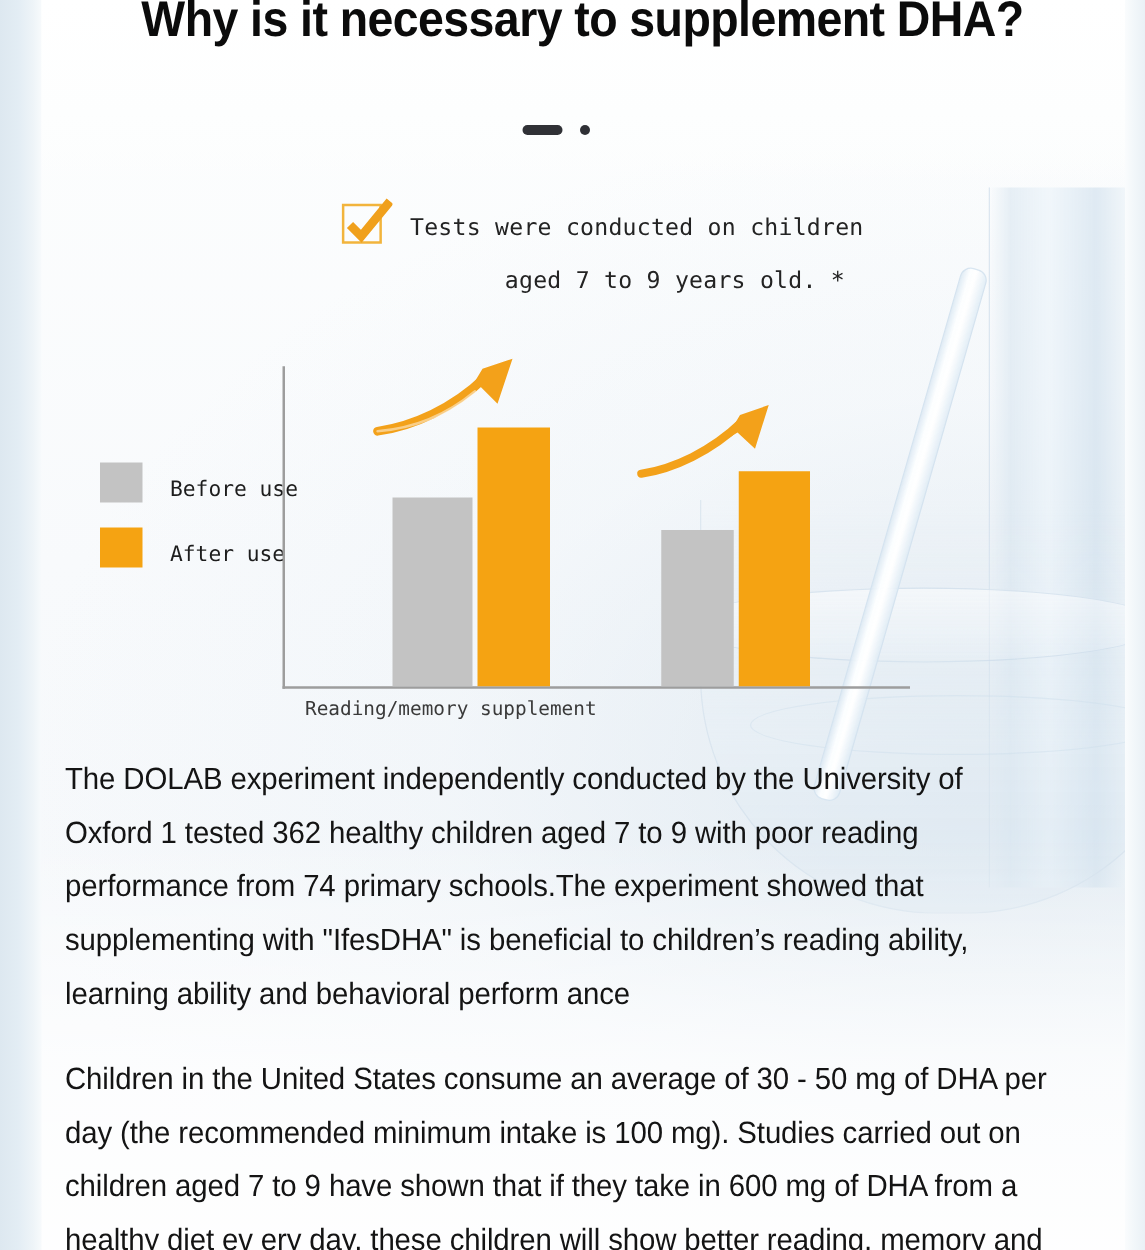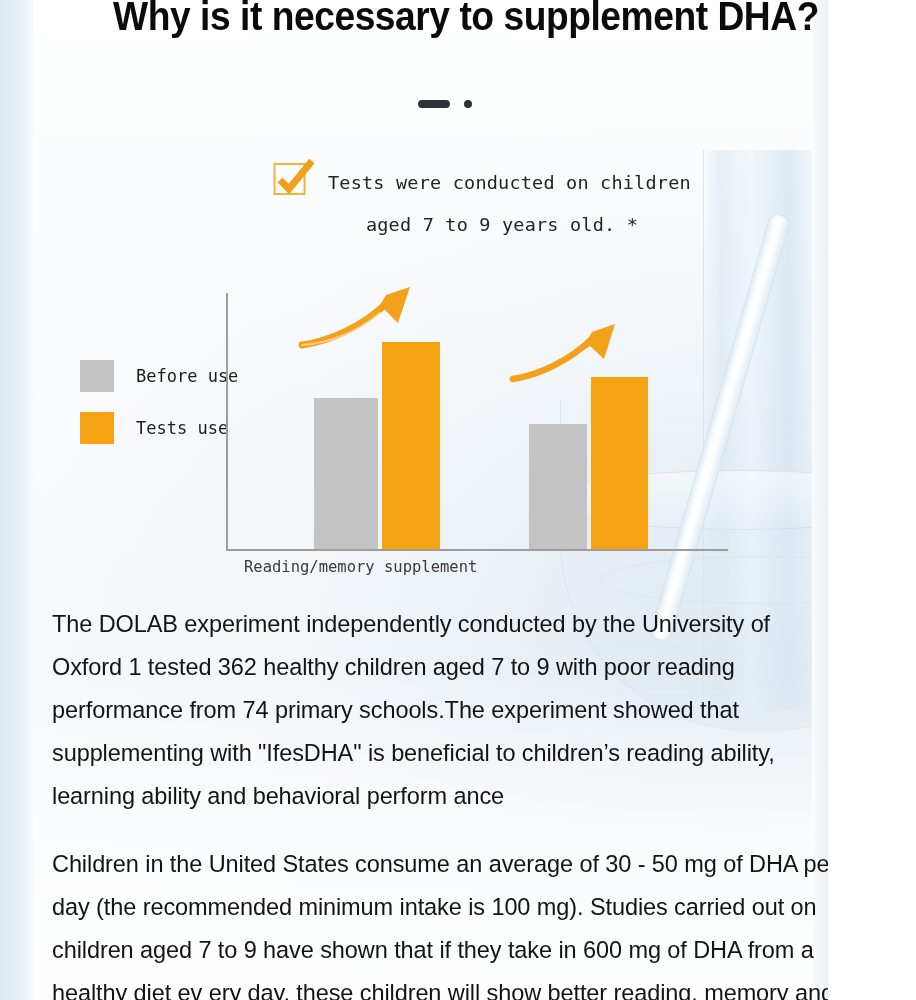--- a/index.html
+++ b/index.html
@@ -6,21 +6,21 @@
   html, body {
     margin: 0;
     padding: 0;
     background: #ffffff;
   }
   body {
     font-family: "Liberation Sans", sans-serif;
   }
   #page {
     position: relative;
-    width: 828px;
+    width: 916px;
     height: 1000px;
     overflow: hidden;
     background: #fbfcfd;
   }
 
   
   .bg-layer {
     position: absolute;
     inset: 0;
     pointer-events: none;
@@ -183,31 +183,31 @@
     left: 56px;
     top: 12px;
     width: 374px;
     font-family: "DejaVu Sans Mono", "Liberation Mono", monospace;
     font-size: 18.5px;
     line-height: 42px;
     color: #232323;
     letter-spacing: 0.2px;
   }
   .callout-line { display: block; }
-  .callout-line.l2 { text-align: center; padding-right: 26px; }
+  .callout-line.l2 { text-align: right; padding-right: 26px; }
 
   
   .legend {
     position: absolute;
     left: 80px;
     top: 350px;
   }
   .legend-row {
     display: flex;
-    align-items: center;
+    align-items: flex-end;
     height: 52px;
   }
   .legend-swatch {
     width: 34px;
     height: 32px;
     flex: none;
   }
   .legend-swatch.before { background: #c3c3c3; }
   .legend-swatch.after  { background: #f5a312; }
   .legend-label {
@@ -327,21 +327,21 @@
       </div>
     </div>
 
     <div class="legend">
       <div class="legend-row">
         <span class="legend-swatch before"></span>
         <span class="legend-label">Before use</span>
       </div>
       <div class="legend-row">
         <span class="legend-swatch after"></span>
-        <span class="legend-label">Tests use</span>
+        <span class="legend-label">After use</span>
       </div>
     </div>
 
     <div class="chart">
       <div class="axis-y"></div>
       <div class="axis-x"></div>
 
       <div class="bar gray" style="left: 88px; width: 64px; height: 151.04px; background: rgb(195, 195, 195);"></div>
       <div class="bar orange" style="left: 156px; width: 58px; height: 207.36px; background: rgb(245, 163, 18);"></div>
       <div class="bar gray" style="left: 303px; width: 58px; height: 125.44px; background: rgb(195, 195, 195);"></div>

